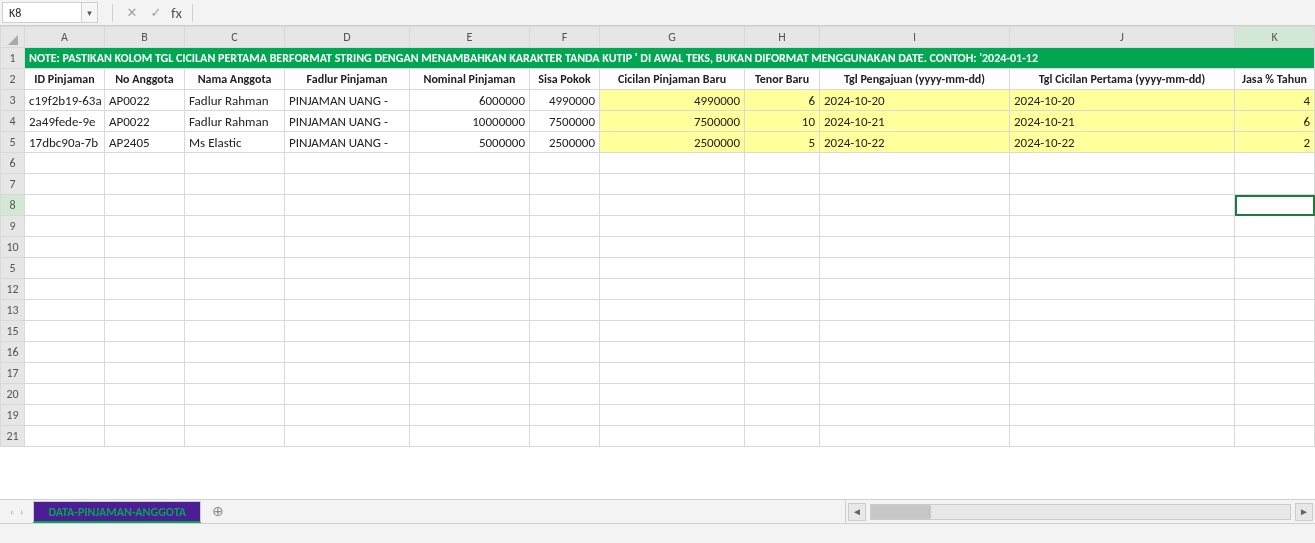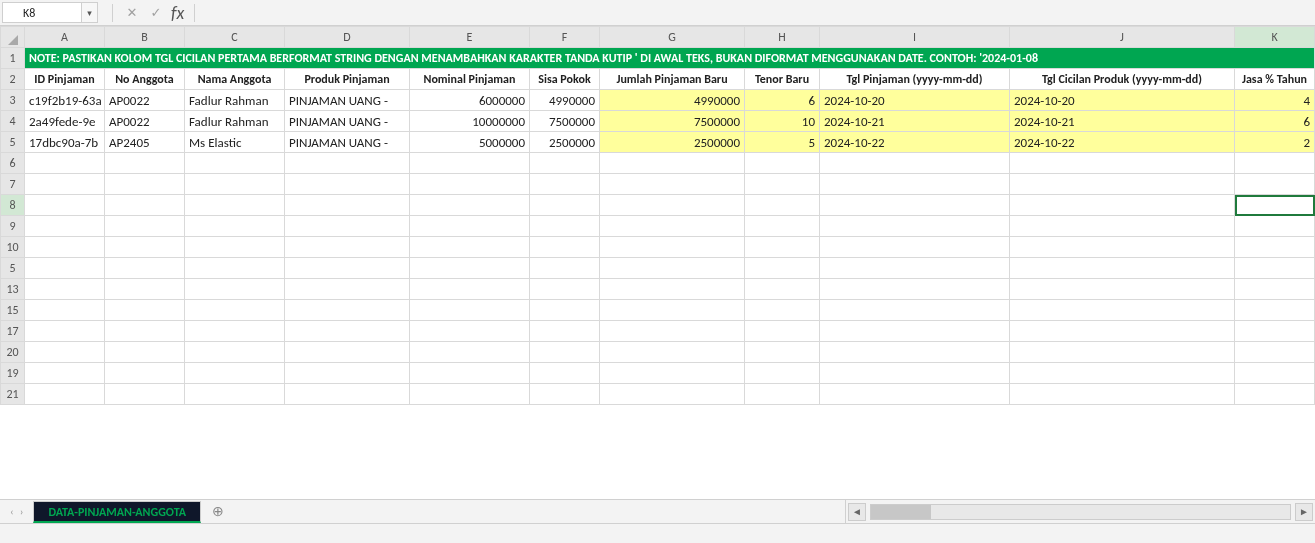--- a/index.html
+++ b/index.html
@@ -22,42 +22,42 @@
     border-bottom: 1px solid #d0d0d0;
     background: #f3f3f3;
   }
   .name-box {
     width: 80px;
     background: #fff;
     border: 1px solid #cfcfcf;
     margin: 2px 0 2px 2px;
     display: flex;
     align-items: center;
-    padding: 0 20px;
+    padding: 0 6px;
     font-size: 12px;
   }
   .name-box-dd {
     width: 16px;
     display:flex; align-items:center; justify-content:center;
     border:1px solid #cfcfcf; border-left:none;
     margin:2px 10px 2px 0;
     background:#f7f7f7;
     font-size:9px; color:#555;
   }
   .fx-group {
     display:flex; align-items:center;
     gap: 6px;
   }
   .fx-sep { width:1px; height:18px; background:#d0d0d0; margin:0 4px; }
   .fx-btn {
     width:18px; text-align:center;
     color:#a0a0a0; font-size:13px;
     line-height:1;
   }
-  .fx-label { font-style: italic; color:#555; font-size:18px; }
+  .fx-label { color:#555; font-size:15px; }
   .fx-input {
     flex:1;
     border:none; outline:none;
     background:transparent;
     margin-left:6px;
     font-size:13px;
   }
 
   
   .grid-wrap { position:relative; }
@@ -135,21 +135,21 @@
   }
   .tab-nav {
     display:flex; align-items:center;
     gap:2px;
     padding:0 8px;
     color:#a0a0a0;
     font-size:11px;
   }
   .tab-nav span { padding:0 2px; }
   .sheet-tab {
-    background:#0f172a;
+    background:#4c1d95;
     border:1px solid #ccc;
     border-bottom:2px solid #00a651;
     padding:3px 14px 2px;
     font-size:12px;
     font-weight:bold;
     color:#00a651;
     margin-top:1px;
   }
   .add-sheet {
     width:22px; display:flex; align-items:center; justify-content:center;
@@ -235,34 +235,34 @@
           <th class="col-hdr">E</th>
           <th class="col-hdr">F</th>
           <th class="col-hdr">G</th>
           <th class="col-hdr">H</th>
           <th class="col-hdr">I</th>
           <th class="col-hdr">J</th>
           <th class="col-hdr sel">K</th>
         </tr>
         <tr>
           <th class="row-hdr">1</th>
-          <td class="note-row" colspan="11">NOTE: PASTIKAN KOLOM TGL CICILAN PERTAMA BERFORMAT STRING DENGAN MENAMBAHKAN KARAKTER TANDA KUTIP ' DI AWAL TEKS, BUKAN DIFORMAT MENGGUNAKAN DATE. CONTOH: '2024-01-08</td>
+          <td class="note-row" colspan="11">NOTE: PASTIKAN KOLOM TGL CICILAN PERTAMA BERFORMAT STRING DENGAN MENAMBAHKAN KARAKTER TANDA KUTIP ' DI AWAL TEKS, BUKAN DIFORMAT MENGGUNAKAN DATE. CONTOH: '2024-01-12</td>
         </tr>
         <tr>
           <th class="row-hdr">2</th>
           <td class="header-row">ID Pinjaman</td>
           <td class="header-row">No Anggota</td>
           <td class="header-row">Nama Anggota</td>
-          <td class="header-row">Produk Pinjaman</td>
+          <td class="header-row">Fadlur Pinjaman</td>
           <td class="header-row">Nominal Pinjaman</td>
           <td class="header-row">Sisa Pokok</td>
-          <td class="header-row">Jumlah Pinjaman Baru</td>
+          <td class="header-row">Cicilan Pinjaman Baru</td>
           <td class="header-row">Tenor Baru</td>
-          <td class="header-row">Tgl Pinjaman (yyyy-mm-dd)</td>
-          <td class="header-row">Tgl Cicilan Produk (yyyy-mm-dd)</td>
+          <td class="header-row">Tgl Pengajuan (yyyy-mm-dd)</td>
+          <td class="header-row">Tgl Cicilan Pertama (yyyy-mm-dd)</td>
           <td class="header-row">Jasa % Tahun</td>
         </tr>
         <tr>
           <th class="row-hdr">3</th>
           <td>c19f2b19-63a</td>
           <td>AP0022</td>
           <td>Fadlur Rahman</td>
           <td>PINJAMAN UANG -</td>
           <td class="num">6000000</td>
           <td class="num">4990000</td>
@@ -378,35 +378,63 @@
           <td></td>
           <td></td>
           <td></td>
           <td></td>
           <td></td>
           <td></td>
           <td></td>
           <td></td>
         </tr>
         <tr>
+          <th class="row-hdr">12</th>
+          <td></td>
+          <td></td>
+          <td></td>
+          <td></td>
+          <td></td>
+          <td></td>
+          <td></td>
+          <td></td>
+          <td></td>
+          <td></td>
+          <td></td>
+        </tr>
+        <tr>
           <th class="row-hdr">13</th>
           <td></td>
           <td></td>
           <td></td>
           <td></td>
           <td></td>
           <td></td>
           <td></td>
           <td></td>
           <td></td>
           <td></td>
           <td></td>
         </tr>
         <tr>
           <th class="row-hdr">15</th>
+          <td></td>
+          <td></td>
+          <td></td>
+          <td></td>
+          <td></td>
+          <td></td>
+          <td></td>
+          <td></td>
+          <td></td>
+          <td></td>
+          <td></td>
+        </tr>
+        <tr>
+          <th class="row-hdr">16</th>
           <td></td>
           <td></td>
           <td></td>
           <td></td>
           <td></td>
           <td></td>
           <td></td>
           <td></td>
           <td></td>
           <td></td>

